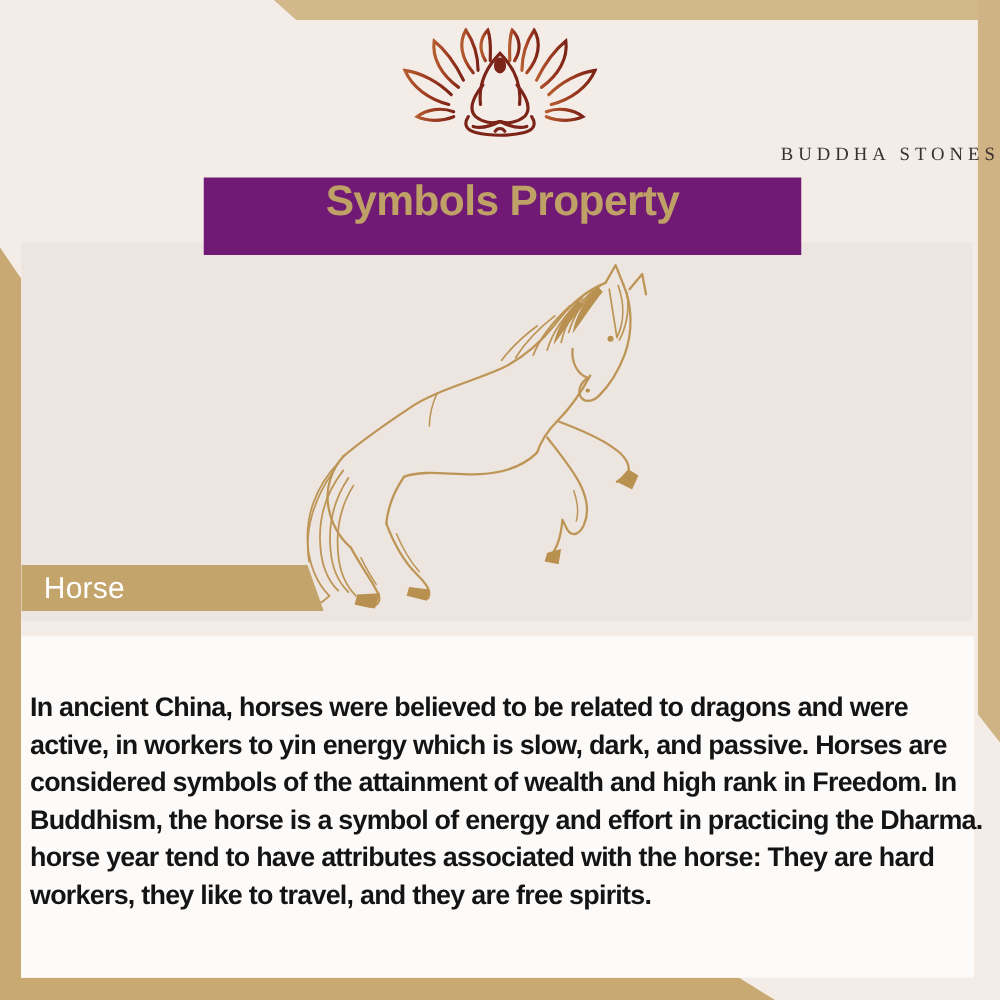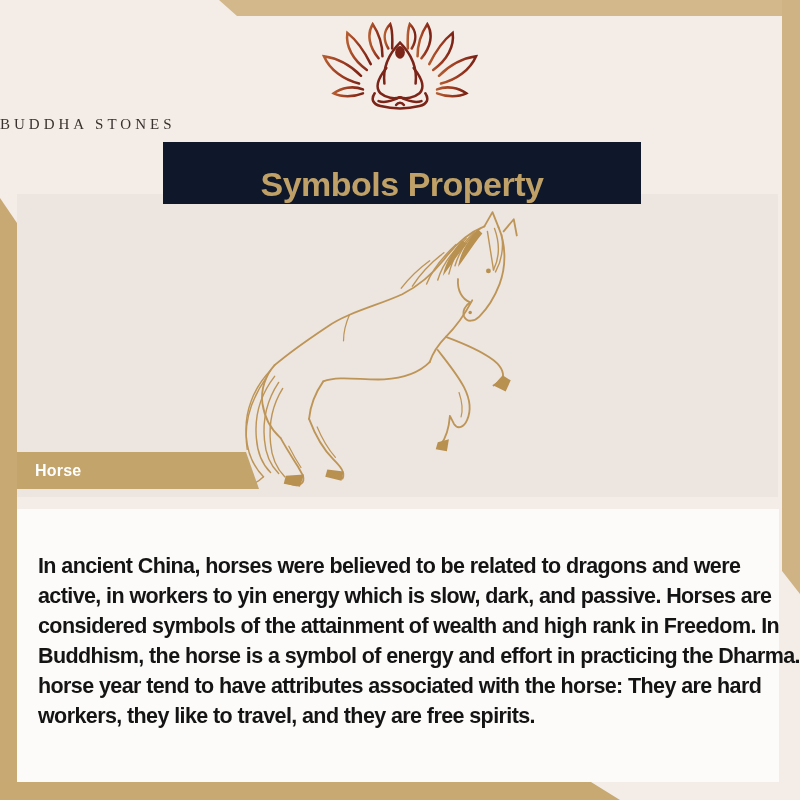--- a/index.html
+++ b/index.html
@@ -13,41 +13,41 @@
   #top-strip{left:0;top:0;width:800px;height:16px;background:#d2b88a;
     clip-path:polygon(219px 0,800px 0,800px 16px,237px 16px);}
   #right-strip{left:782px;top:0;width:18px;height:594px;background:#d0b384;
     clip-path:polygon(0 0,18px 0,18px 594px,0 571px);}
   #left-strip{left:0;top:198px;width:17px;height:602px;background:#c9a973;
     clip-path:polygon(0 0,17px 25px,17px 602px,0 602px);}
   #bottom-band{left:0;top:782px;width:620px;height:18px;background:#c8a972;
     clip-path:polygon(0 0,591px 0,620px 18px,0 18px);}
   
   #logo-lotus{left:322px;top:22px;width:156px;height:90px;}
-  #brand-name{left:0;top:116px;width:800px;text-align:left;
+  #brand-name{left:0;top:116px;width:800px;text-align:right;
     font-family:"Liberation Serif",serif;font-size:15px;letter-spacing:4px;
     color:#39312d;}
-  #title-band{left:163px;top:142px;width:478px;height:62px;background:#0f172a;
-    display:flex;align-items:flex-end;justify-content:center;z-index:3;}
+  #title-band{left:163px;top:142px;width:478px;height:62px;background:#701a75;
+    display:flex;align-items:flex-start;justify-content:center;z-index:3;}
   #title-band .t{font-size:34px;font-weight:bold;color:#bfa066;
     letter-spacing:-0.5px;font-stretch:condensed;}
   
   #zodiac-panel{left:17px;top:194px;width:761px;height:303px;background:#ede5df;z-index:1;}
   #horse-art{left:228px;top:210px;width:304px;height:284px;z-index:2;}
   #zodiac-banner{left:17px;top:452px;width:242px;height:37px;background:#c3a46a;
     clip-path:polygon(0 0,229px 0,242px 37px,0 37px);
     display:flex;align-items:center;z-index:4;}
-  #zodiac-banner .t{color:#ffffff;font-size:16px;font-weight:bold;
+  #zodiac-banner .t{color:#ffffff;font-size:24px;font-weight:normal;
     padding-left:18px;letter-spacing:0.2px;}
   
   #text-panel{left:17px;top:509px;width:762px;height:273px;background:#fdfbf9;z-index:2;}
   #properties-line{left:17px;top:515px;width:762px;text-align:center;
     font-size:28px;font-weight:bold;color:#c6a262;letter-spacing:-0.5px;
     font-stretch:condensed;z-index:3;}
-  #description{left:38px;top:551px;width:752px;z-index:3;
+  #description{left:24px;top:551px;width:752px;z-index:3;
     font-size:21.5px;font-weight:bold;color:#141414;font-stretch:condensed;
     letter-spacing:-0.6px;}
   #description .line{height:30px;line-height:30px;white-space:nowrap;}
   svg{display:block;}
 </style>
 </head>
 <body>
 
 <div id="canvas">
 

